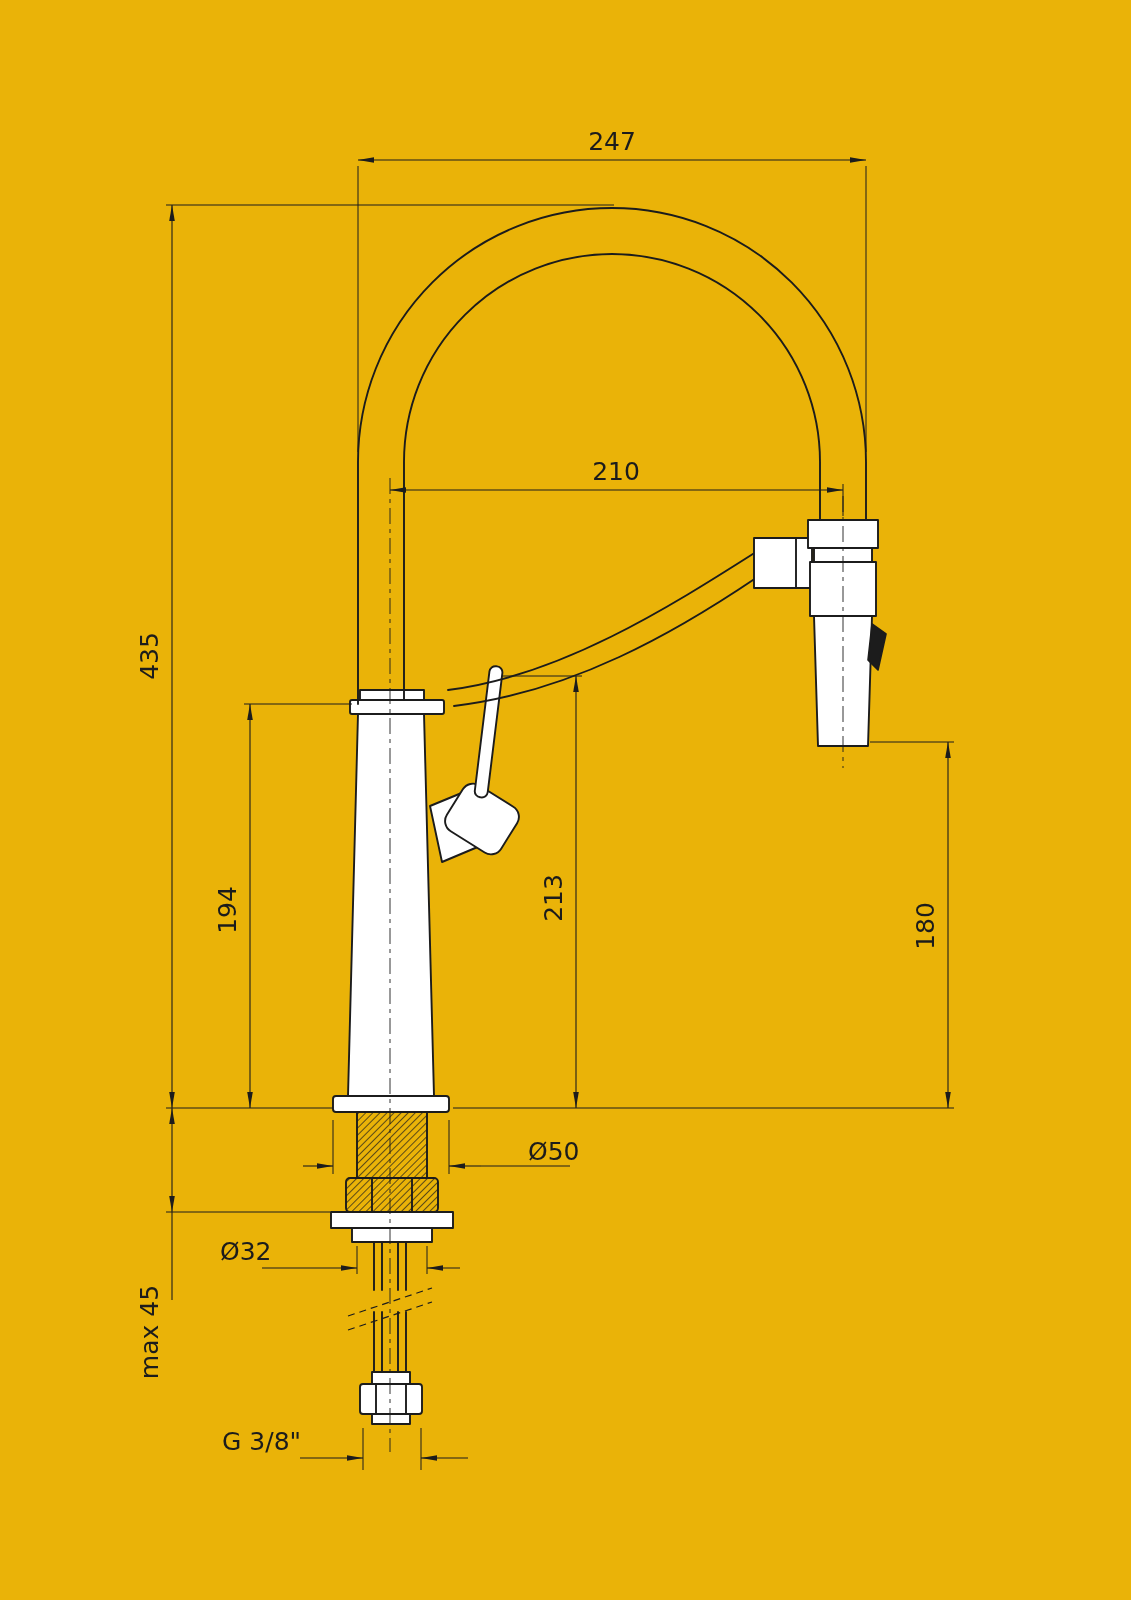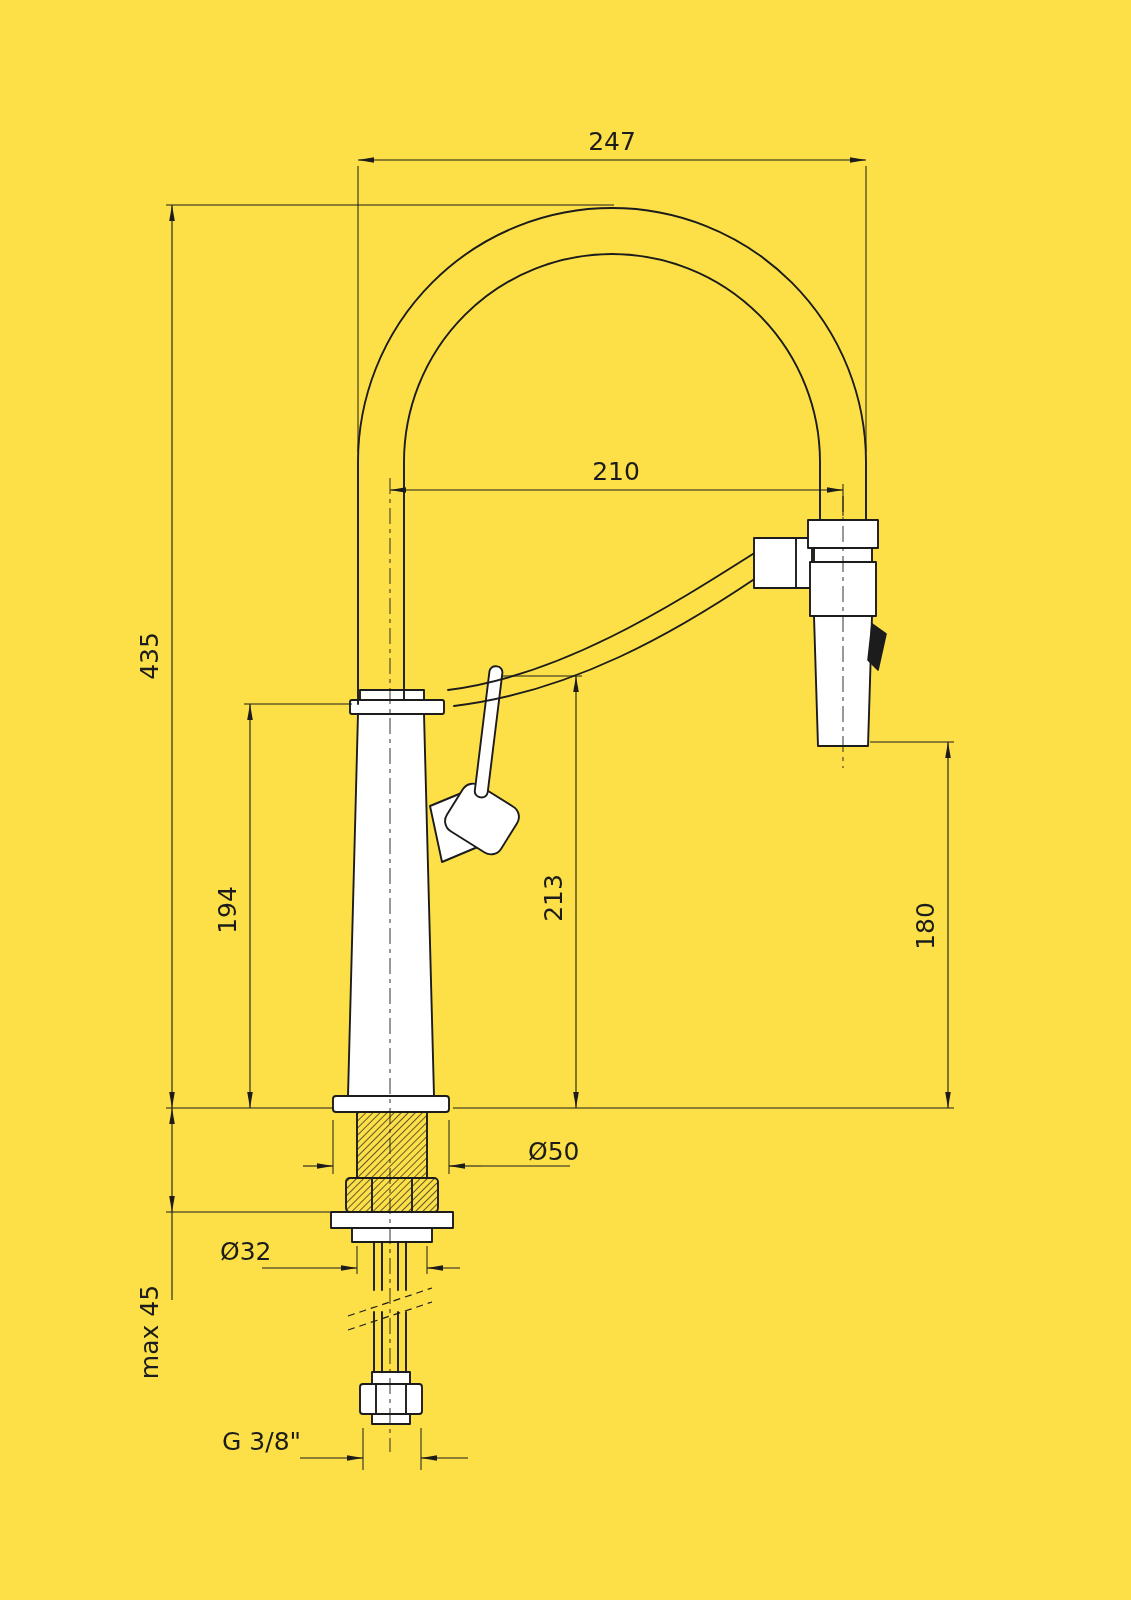--- a/index.html
+++ b/index.html
@@ -1,17 +1,17 @@
 <!DOCTYPE html>
 <html><head>
 <meta charset="utf-8">
 <style>
   html,body{margin:0;padding:0;background:#ffffff;}
   .page{
-    width:1131px;height:1600px;background:#fde047;position:relative;
+    width:1131px;height:1600px;background:#eab308;position:relative;
     font-family:"DejaVu Sans",sans-serif;
     text-decoration:underline;
   }
   svg{display:block;}
   .obj{stroke:#1c1c1c;stroke-width:1.9;fill:none;stroke-linejoin:round;stroke-linecap:round;}
   .objf{stroke:#1c1c1c;stroke-width:1.9;fill:#ffffff;stroke-linejoin:round;}
   .objd{stroke:#1c1c1c;stroke-width:1.6;fill:#1c1c1c;stroke-linejoin:round;}
   .dim{stroke:#1c1c1c;stroke-width:1.1;fill:none;}
   .ext{stroke:#1c1c1c;stroke-width:1.0;fill:none;}
   .cline{stroke:#1c1c1c;stroke-width:0.9;fill:none;stroke-dasharray:16 5 4 5;}

